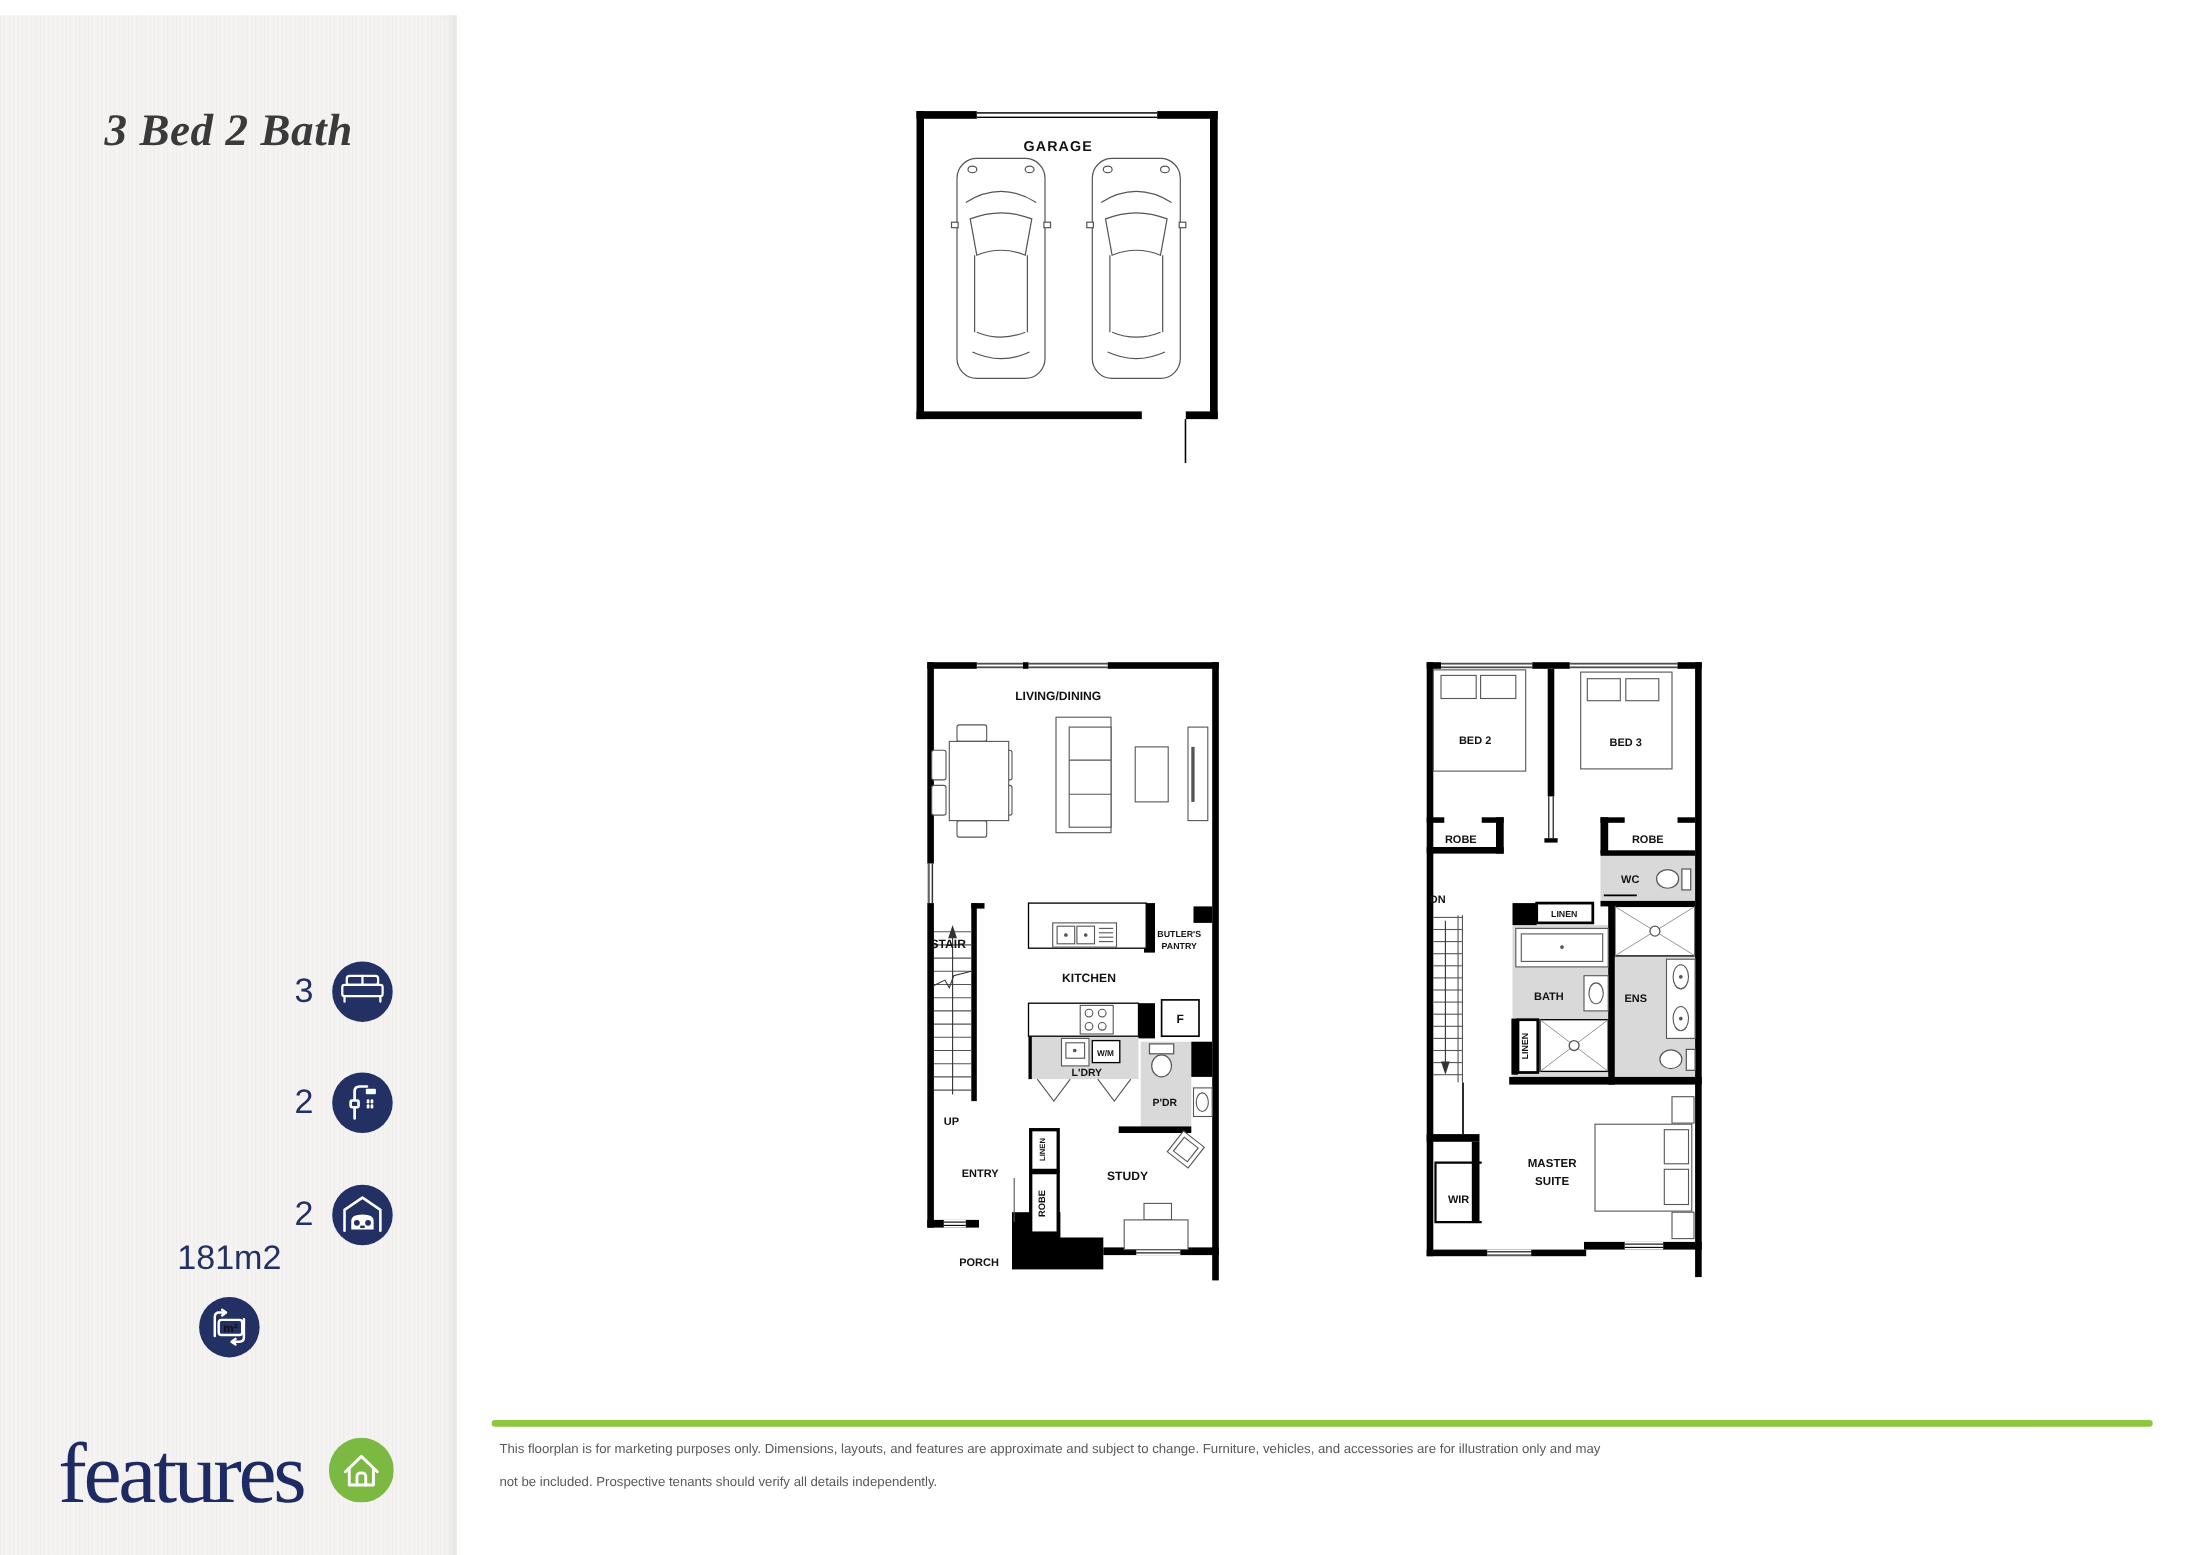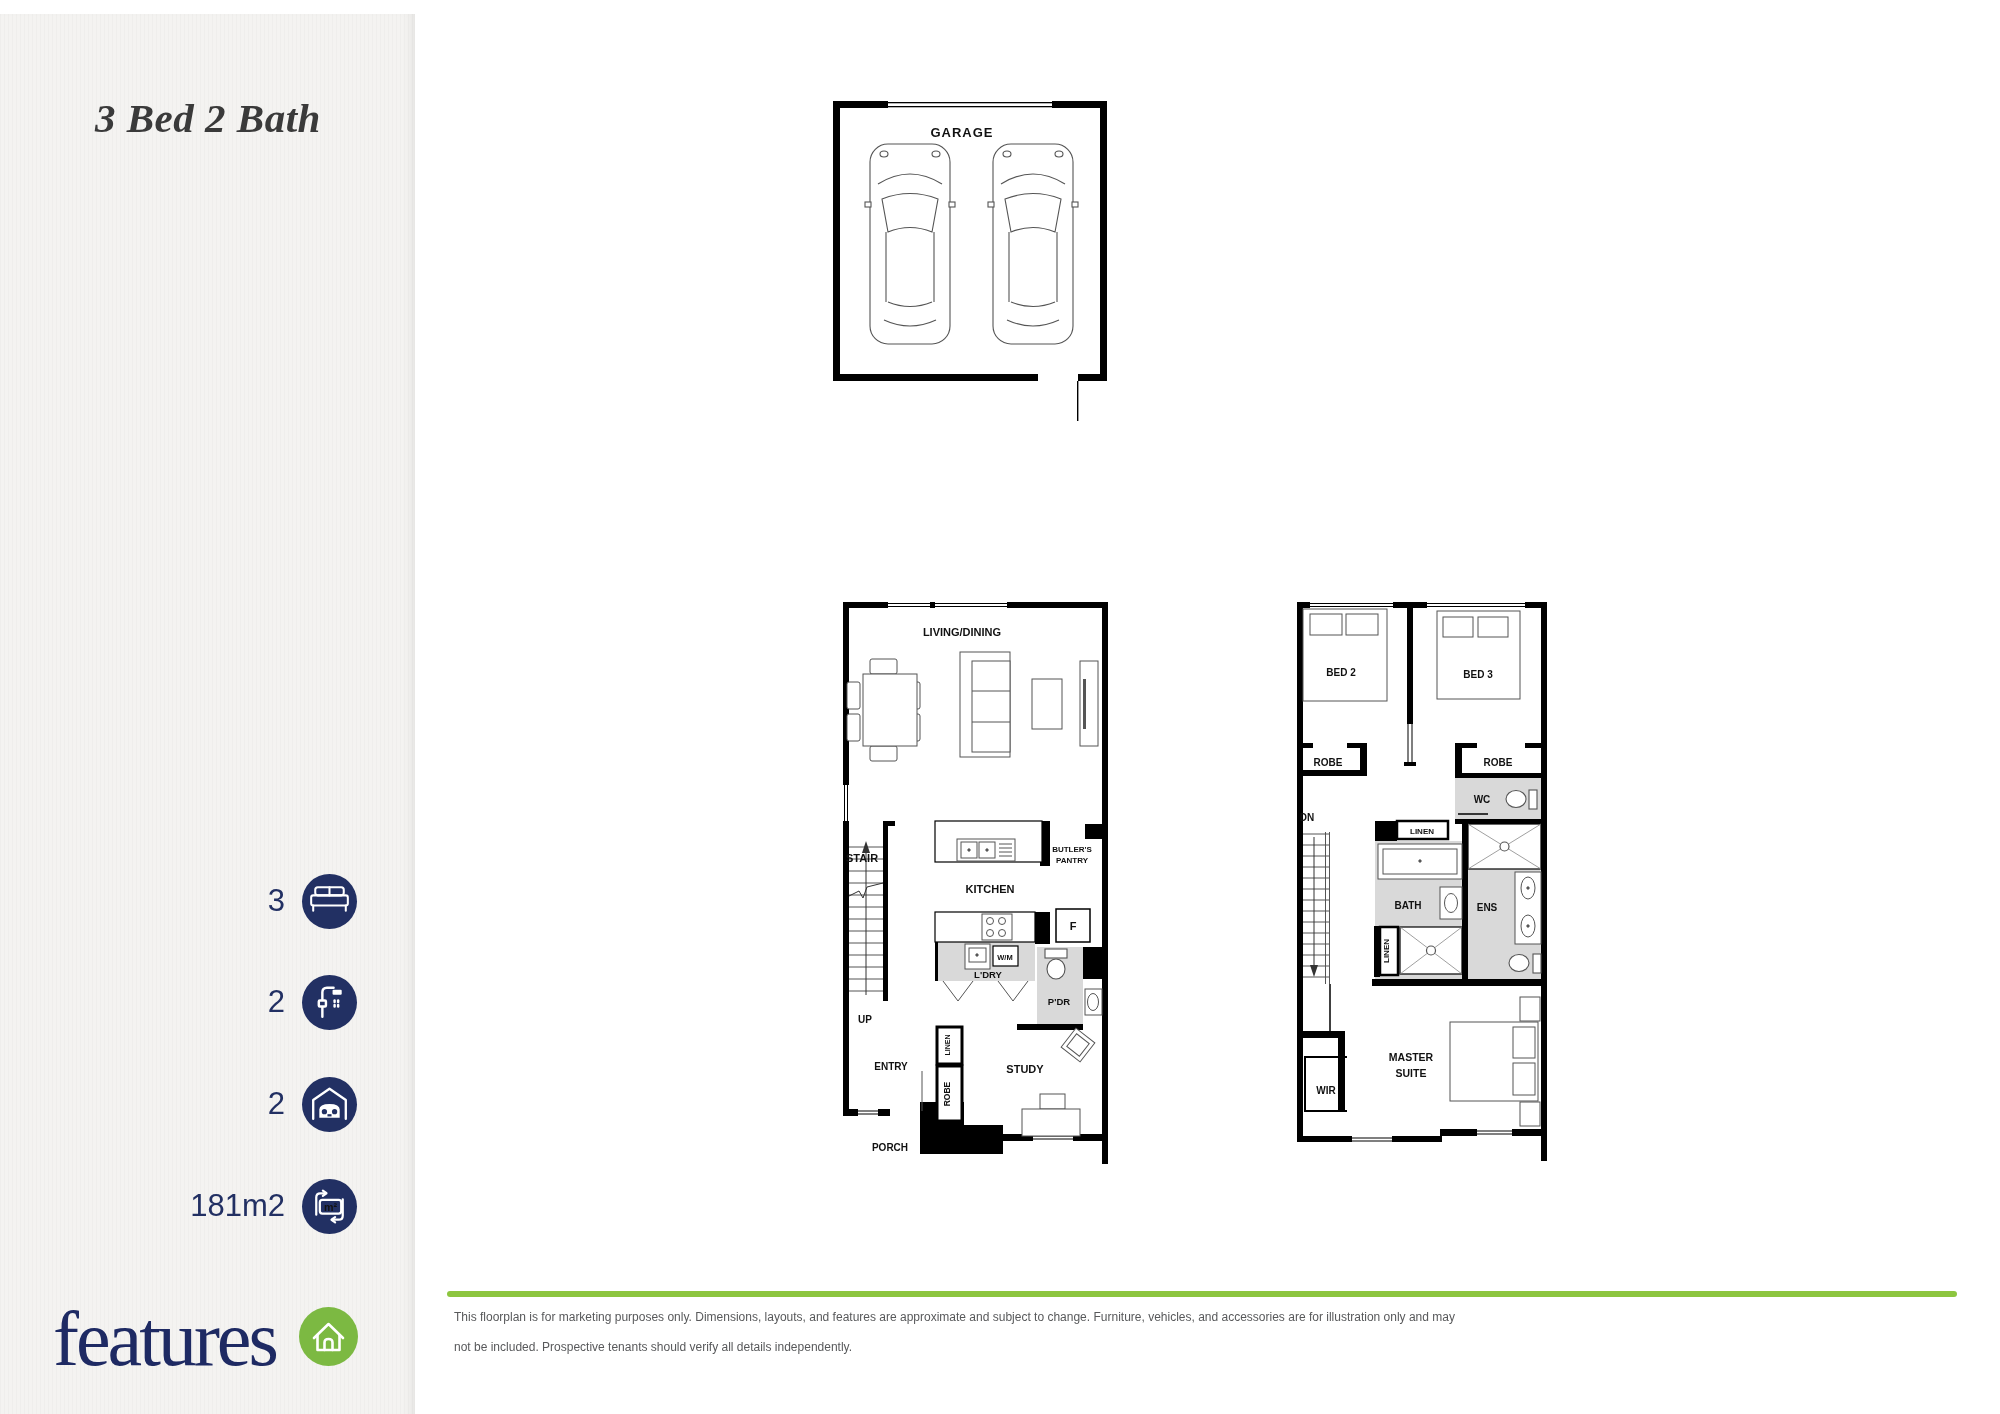--- a/index.html
+++ b/index.html
@@ -82,21 +82,21 @@
       <svg width="55" height="55" viewBox="0 0 54 54" fill="none" stroke="#fff" stroke-width="2.3" stroke-linecap="round" stroke-linejoin="round">
         <path d="M11 41 V22.5 L27 11.5 L43 22.5 V41"></path>
         <path d="M17 40 V32 Q17 26.5 27 26.5 Q37 26.5 37 32 V40" fill="#fff" stroke="none"></path>
         <circle cx="22" cy="34" r="2.6" fill="#223063" stroke="none"></circle>
         <circle cx="32" cy="34" r="2.6" fill="#223063" stroke="none"></circle>
         <rect x="25" y="36.5" width="4" height="2.2" fill="#223063" stroke="none"></rect>
       </svg>
     </span>
   </div>
 
-  <div class="stat-row abs" style="top:1150px;">
+  <div class="stat-row abs" style="top:1150px;flex-direction:column;">
     <span class="stat-value">181m2</span>
     <span class="stat-circle">
       <svg width="55" height="55" viewBox="0 0 54 54" fill="none" stroke="#fff" stroke-width="2.2" stroke-linecap="round" stroke-linejoin="round">
         <path d="M14 35 V18 Q14 14 18 14 H23"></path>
         <path d="M20.5 11.5 L24 14 L20.5 16.5"></path>
         <path d="M40 20 V36 Q40 40 36 40 H30"></path>
         <path d="M32.5 37.5 L29 40 L32.5 42.5"></path>
         <rect x="17.5" y="20.5" width="21" height="13.5" rx="2.5"></rect>
         <text x="28" y="31" text-anchor="middle" font-size="10.5" fill="#fff" stroke="none" font-weight="700">m²</text>
       </svg>

